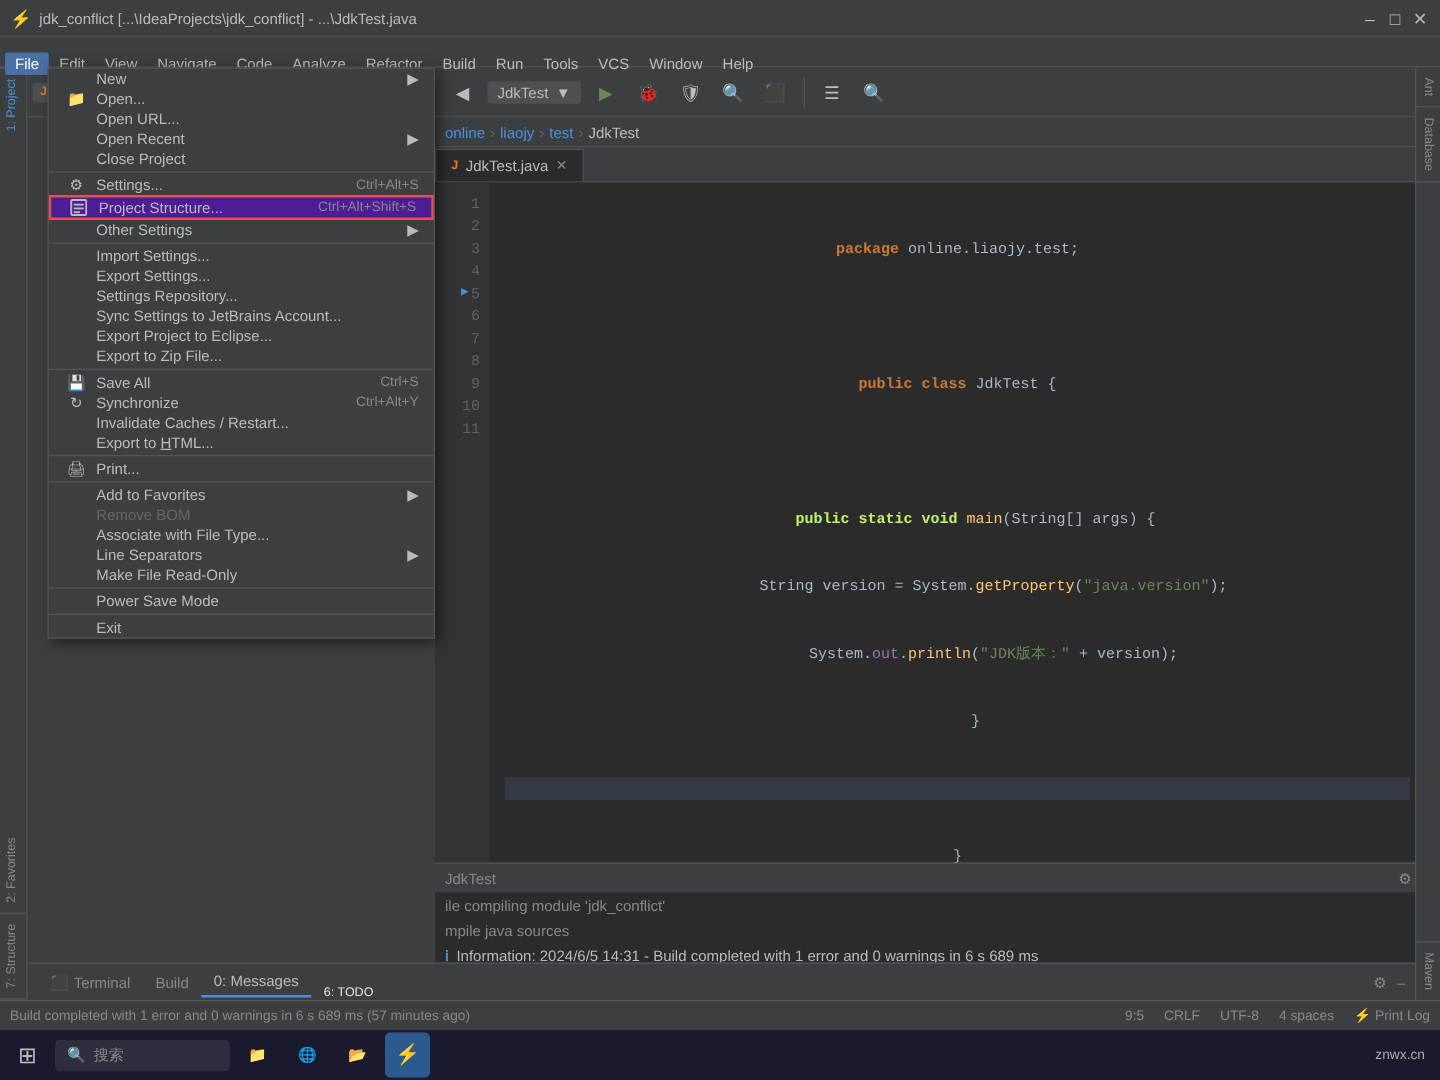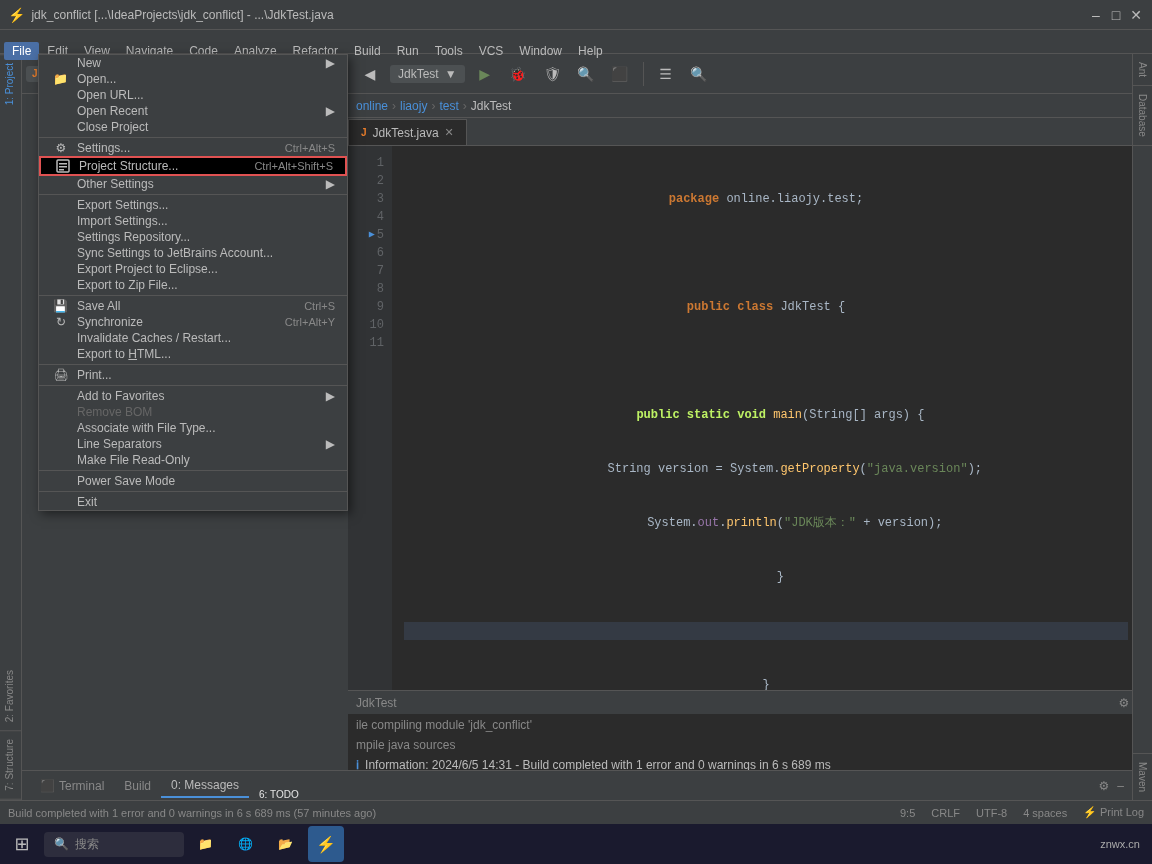--- a/index.html
+++ b/index.html
@@ -140,45 +140,45 @@
   <div class="dropdown-item">
     <span class="icon-placeholder"></span>
     <span>Close Project</span>
   </div>
   <div class="dropdown-separator"></div>
   <div class="dropdown-item">
     <span class="icon-placeholder" style="color:#bbb;">⚙</span>
     <span>Settings...</span>
     <span class="shortcut">Ctrl+Alt+S</span>
   </div>
-  <div class="dropdown-item highlighted" style="border:2px solid #e05252;background:#000000;color:#bbb;">
+  <div class="dropdown-item highlighted" style="border:2px solid #e05252;background:#4c1d95;color:#bbb;">
     <span class="icon-placeholder" style="color:#bbb;">
       <svg width="14" height="14" viewBox="0 0 14 14" fill="none">
         <rect x="1" y="1" width="12" height="12" rx="1" stroke="#bbb" stroke-width="1.5" fill="none"></rect>
         <rect x="3" y="4" width="8" height="1.5" fill="#bbb"></rect>
         <rect x="3" y="7" width="8" height="1.5" fill="#bbb"></rect>
         <rect x="3" y="10" width="5" height="1.5" fill="#bbb"></rect>
       </svg>
     </span>
     <span>Project Structure...</span>
     <span class="shortcut">Ctrl+Alt+Shift+S</span>
   </div>
   <div class="dropdown-item">
     <span class="icon-placeholder"></span>
     <span>Other Settings</span>
     <span class="arrow">▶</span>
   </div>
   <div class="dropdown-separator"></div>
   <div class="dropdown-item">
     <span class="icon-placeholder"></span>
+    <span>Import Settings...</span>
+  </div>
+  <div class="dropdown-item">
+    <span class="icon-placeholder"></span>
     <span>Export Settings...</span>
-  </div>
-  <div class="dropdown-item">
-    <span class="icon-placeholder"></span>
-    <span>Import Settings...</span>
   </div>
   <div class="dropdown-item">
     <span class="icon-placeholder"></span>
     <span>Settings Repository...</span>
   </div>
   <div class="dropdown-item">
     <span class="icon-placeholder"></span>
     <span>Sync Settings to JetBrains Account...</span>
   </div>
   <div class="dropdown-item">

